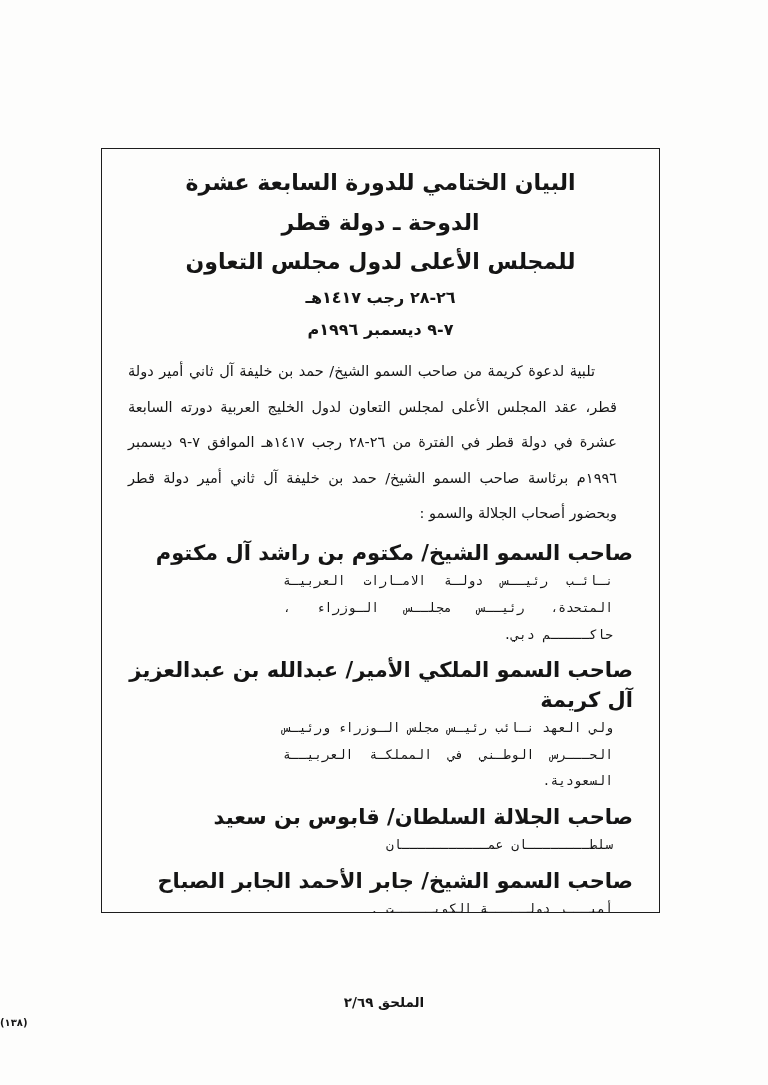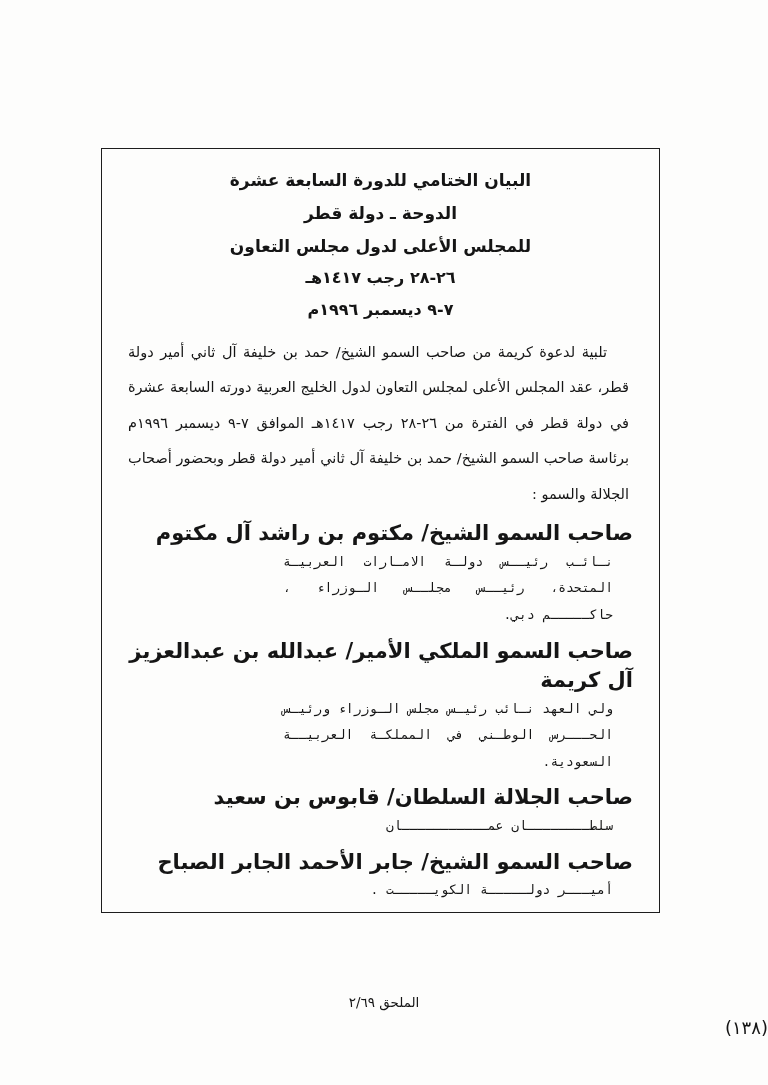--- a/index.html
+++ b/index.html
@@ -30,33 +30,33 @@
     overflow: hidden;
   }
   .title-block {
     text-align: center;
   }
   .title-line {
     font-weight: 700;
     line-height: 1.3;
   }
   .title-line.t-main {
-    font-size: 17px;
+    font-size: 22px;
     margin-bottom: 11px;
   }
   .title-line.t-date {
     font-size: 16px;
     margin-bottom: 11px;
   }
   .intro {
     font-size: 14.5px;
     line-height: 2.45;
     text-align: justify;
     text-indent: 22px;
-    margin: 14px 4px 4px 0;
+    margin: 14px 16px 4px 0;
   }
   .entry {
     margin: 0;
   }
   .entry-name {
     font-size: 21px;
     font-weight: 700;
     line-height: 1.4;
     margin-top: 7px;
   }
@@ -69,30 +69,31 @@
     font-family: Liberation Mono, monospace;
   }
   .footer-appendix {
     position: absolute;
     top: 994px;
     left: 0;
     width: 100%;
     text-align: center;
     direction: rtl;
     font-size: 13.5px;
-    font-weight: 400;
+    font-weight: 700;
   }
   .footer-page-number {
     position: absolute;
     top: 1017px;
     left: 0;
     width: 100%;
-    text-align: right;
+    text-align: left;
     direction: rtl;
-    font-size: 18px;
+    font-size: 10px;
+    font-weight: bold;
   }
 </style>
 </head>
 <body>
 
 <div class="page">
 
   <div class="frame">
 
     <div class="title-block">

